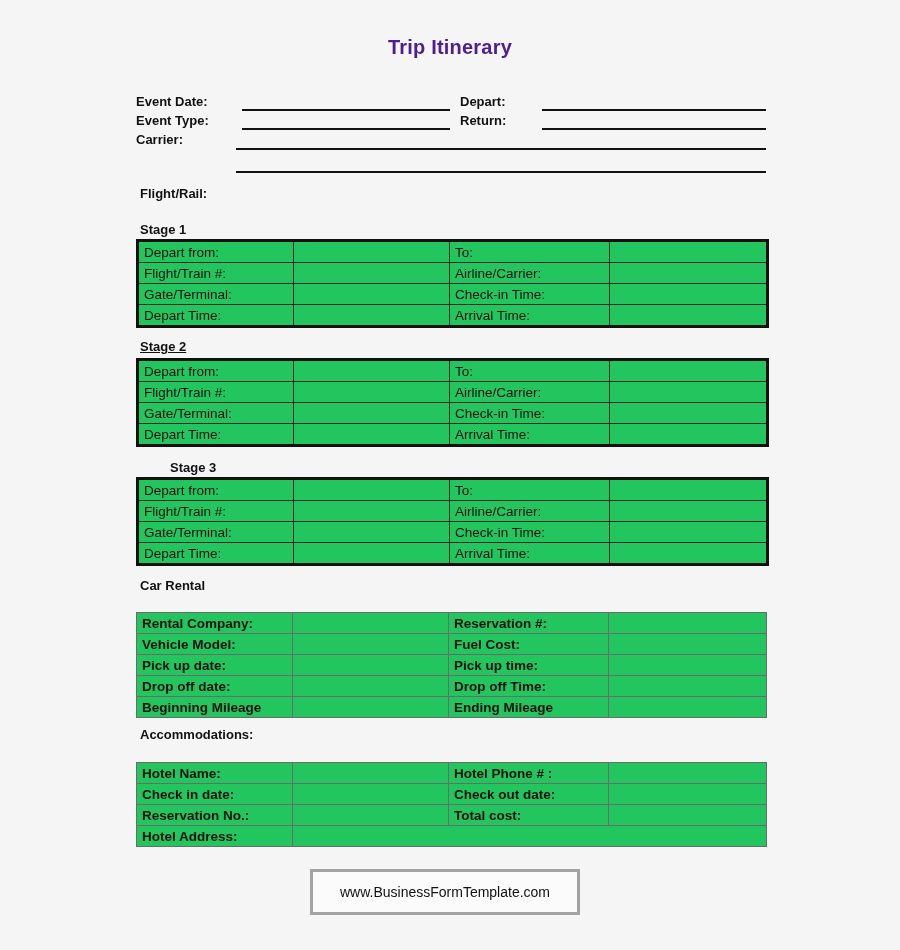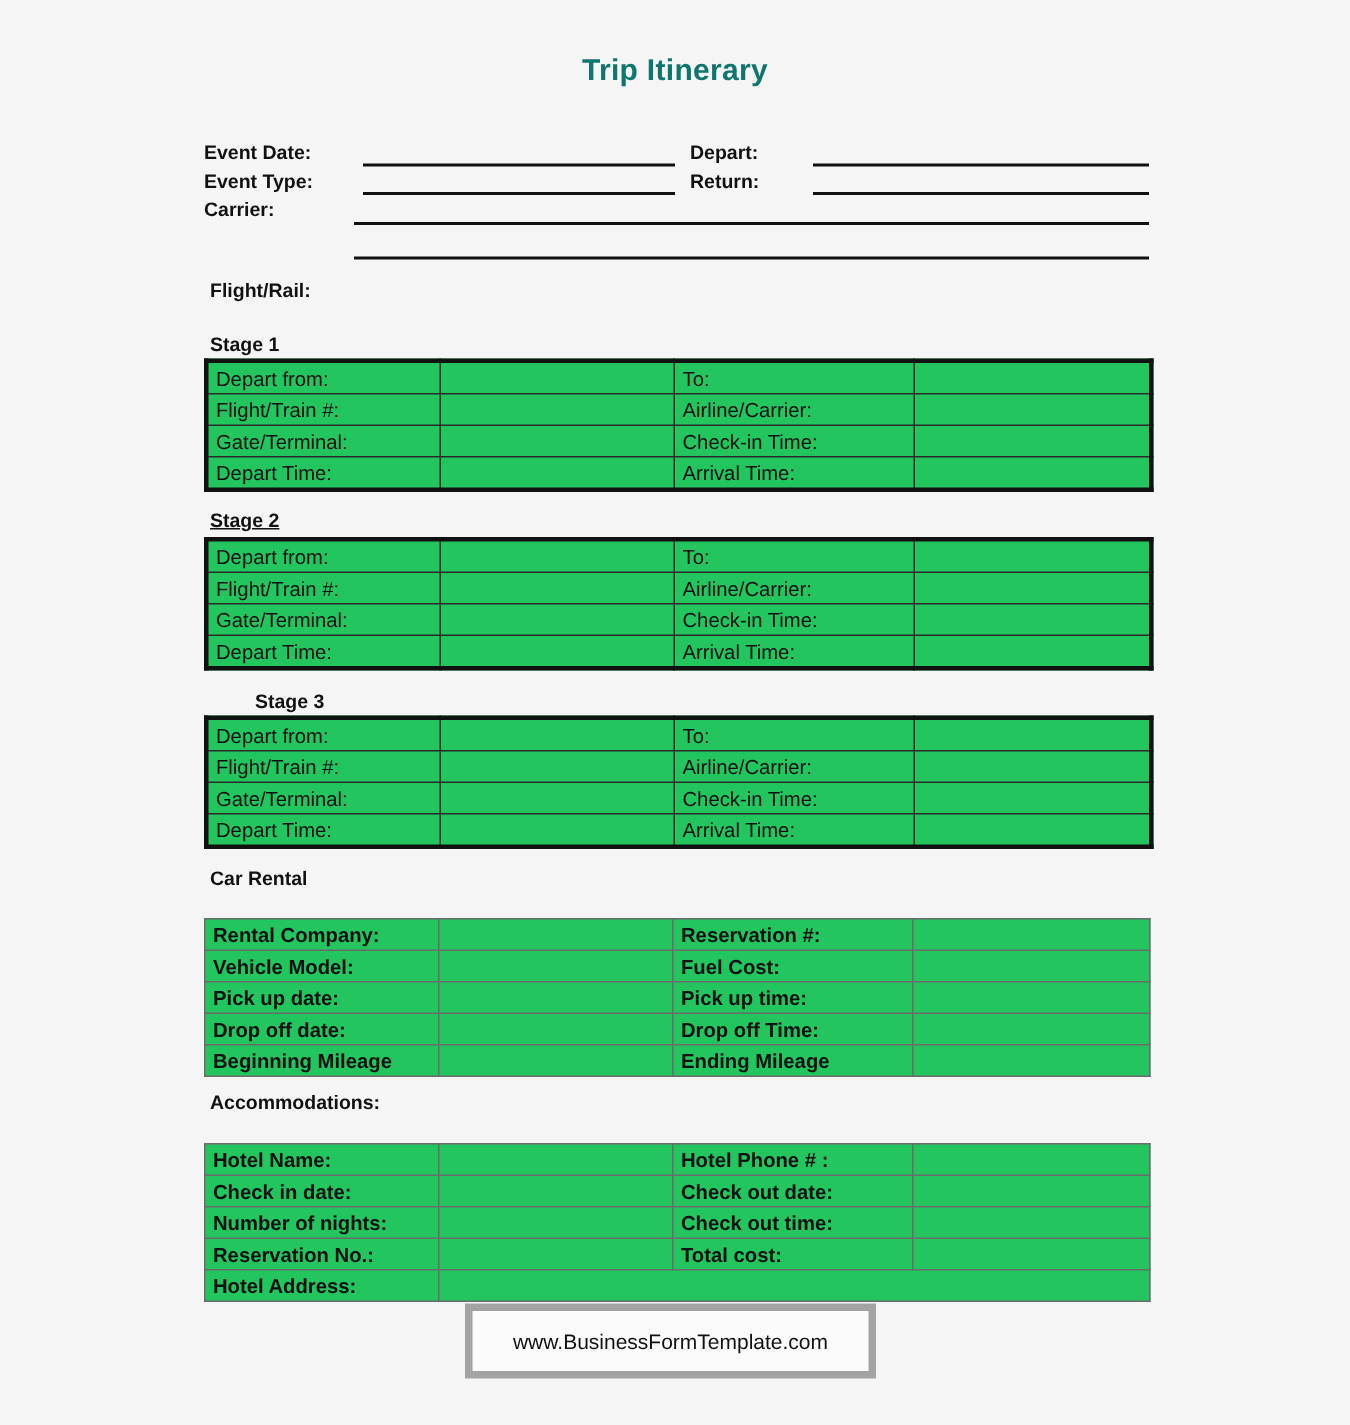--- a/index.html
+++ b/index.html
@@ -25,21 +25,21 @@
   
   .doc-title {
     position: absolute;
     left: 0;
     top: 36px;
     width: 900px;
     text-align: center;
     font-size: 20px;
     font-weight: bold;
     letter-spacing: 0.2px;
-    color: #0f766e;
+    color: #4c1d95;
   }
 
   
   .header-fields {
     position: absolute;
     left: 136px;
     top: 94px;
     width: 630px;
   }
   .hf-row {
@@ -126,21 +126,21 @@
   .cell-value { }
   .cell-fullwidth { }
 
   
   .footer-box {
     position: absolute;
     left: 310px;
     top: 869px;
     width: 264px;
     height: 40px;
-    border: 5px solid #a3a3a3;
+    border: 3px solid #a3a3a3;
     background: #fbfbfb;
     display: flex;
     align-items: center;
     justify-content: center;
   }
   .footer-text {
     font-size: 14px;
     color: #111111;
     white-space: nowrap;
   }
@@ -342,26 +342,20 @@
         <td>Hotel Phone # :</td>
         <td class="cell-value"></td>
       </tr>
       <tr>
         <td>Check in date:</td>
         <td class="cell-value"></td>
         <td>Check out date:</td>
         <td class="cell-value"></td>
       </tr>
       <tr>
-        <td>Number of nights:</td>
-        <td class="cell-value"></td>
-        <td>Check out time:</td>
-        <td class="cell-value"></td>
-      </tr>
-      <tr>
         <td>Reservation No.:</td>
         <td class="cell-value"></td>
         <td>Total cost:</td>
         <td class="cell-value"></td>
       </tr>
       <tr>
         <td>Hotel Address:</td>
         <td class="cell-fullwidth" colspan="3"></td>
       </tr>
     </tbody>

